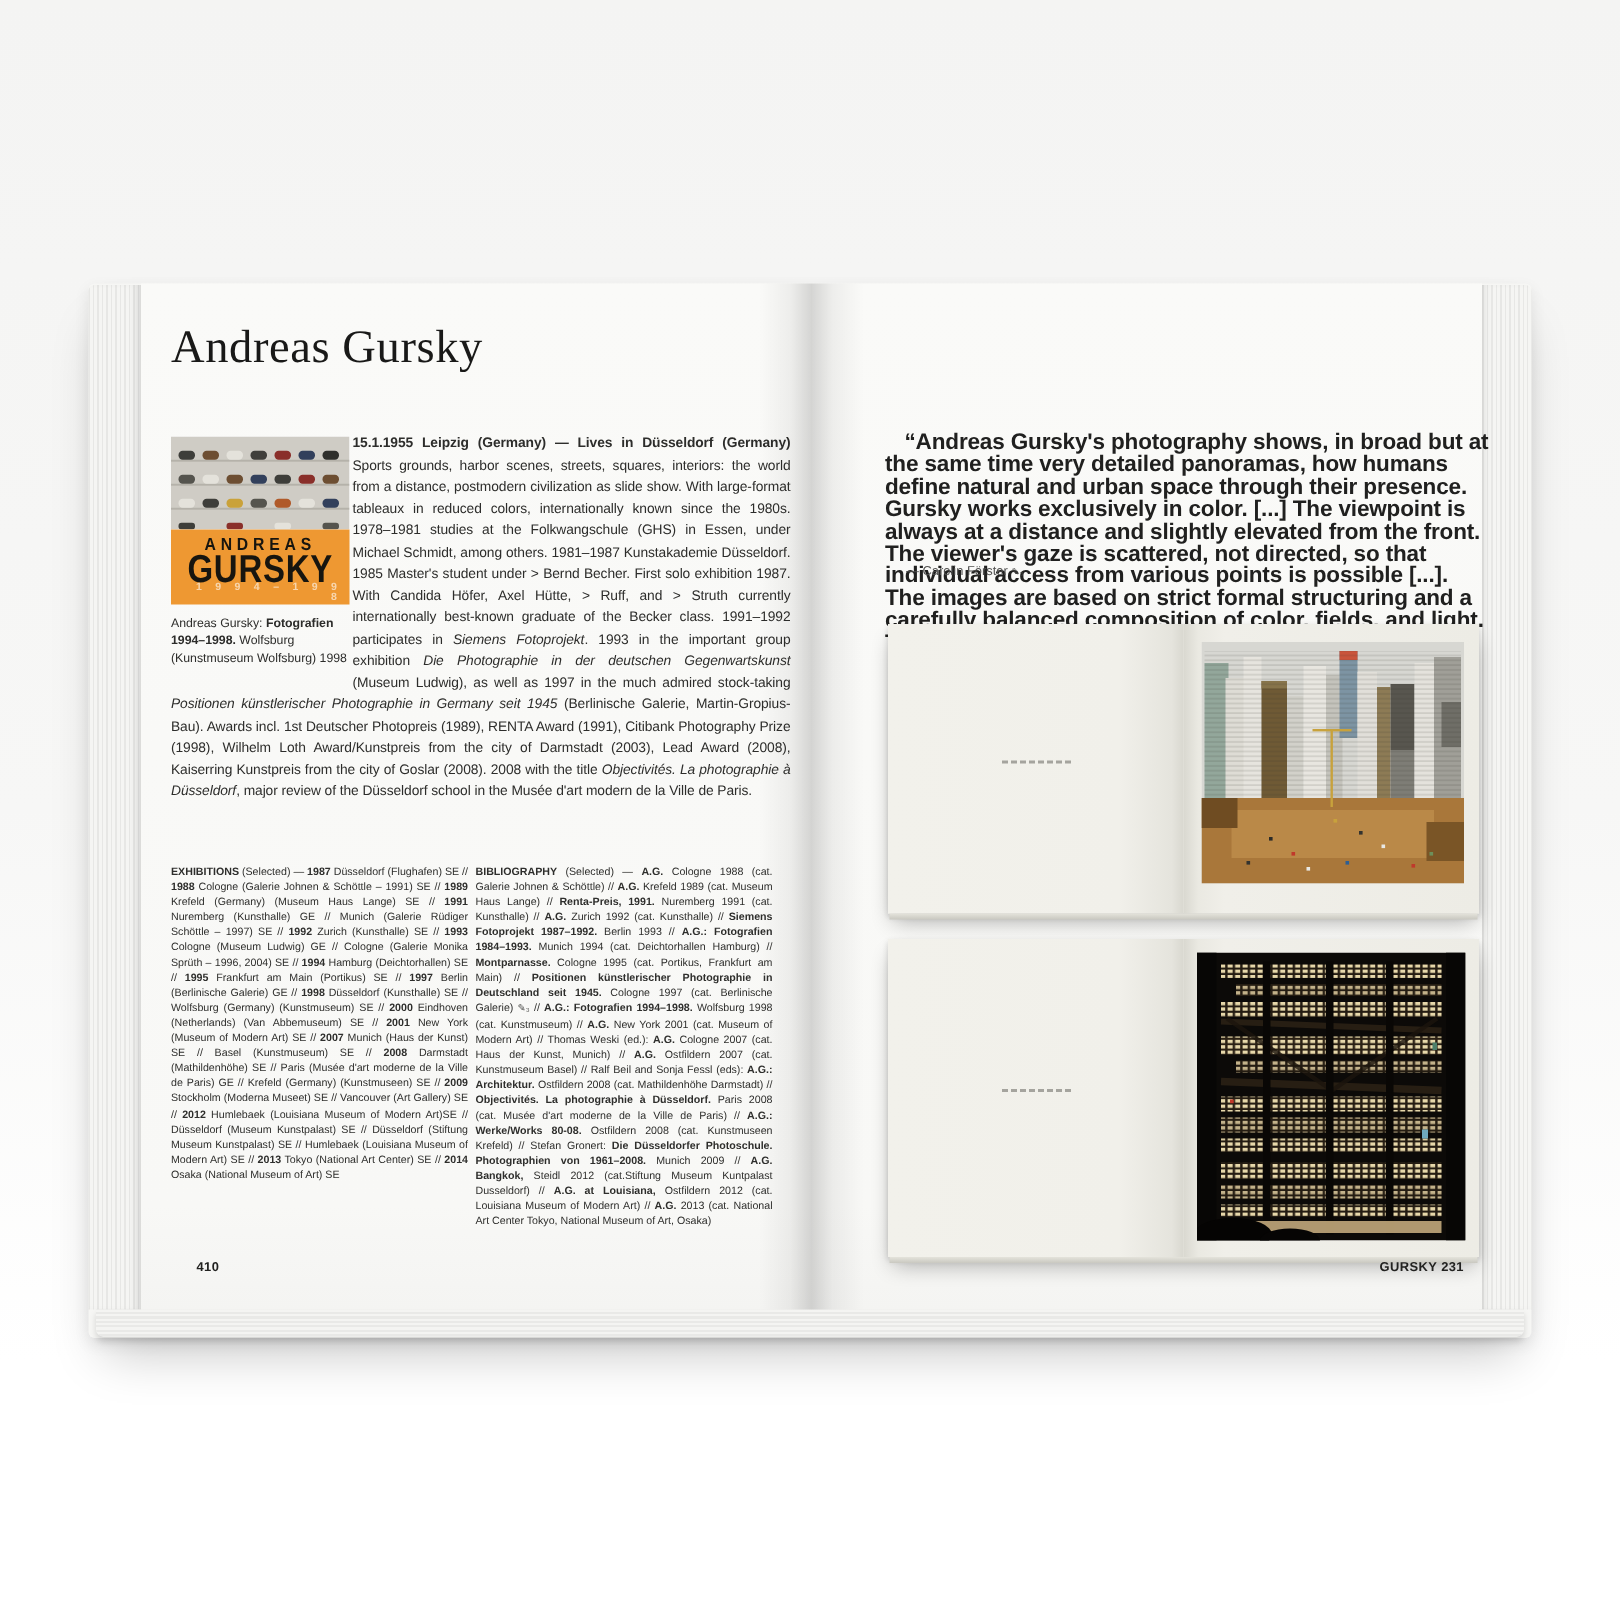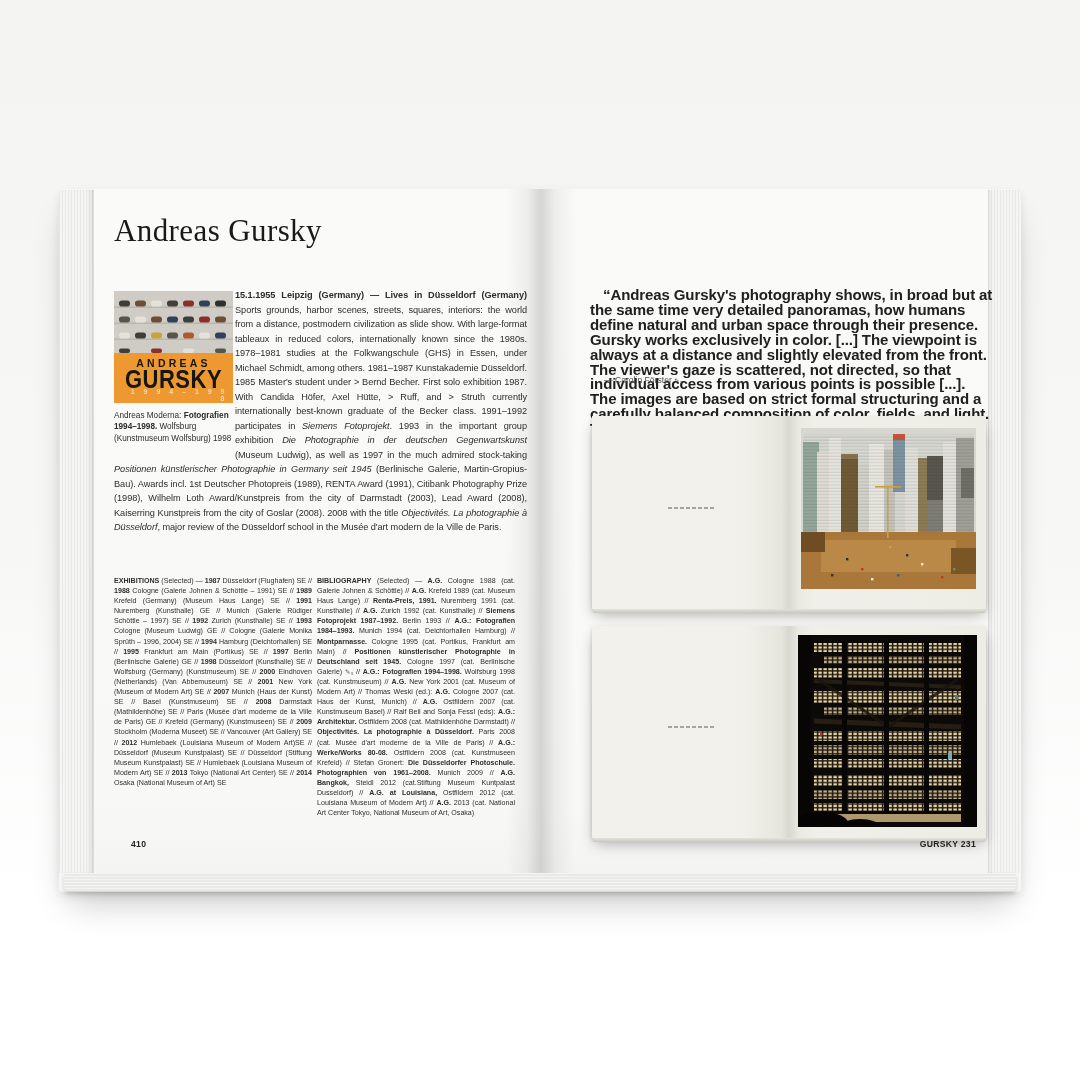--- a/index.html
+++ b/index.html
@@ -112,21 +112,21 @@
               <rect x="37" y="57.5" width="11" height="4.5" rx="2" fill="#8a2f2a"></rect>
               <rect x="69" y="57.5" width="11" height="4.5" rx="2" fill="#e4e2db"></rect>
               <rect x="101" y="57.5" width="11" height="4.5" rx="2" fill="#55544e"></rect>
             </svg>
           </div>
           <div class="cover-orange">
             <div class="cov-artist">ANDREAS</div>
             <div class="cov-name">GURSKY</div>
             <div class="cov-years">1 9 9 4 – 1 9 9 8</div>
           </div>
-          <figcaption class="cover-cap"><span>Andreas Moderna: </span><span class="b">Fotografien 1994–1998.</span><span> Wolfsburg (Kunstmuseum Wolfsburg) 1998</span></figcaption>
+          <figcaption class="cover-cap"><span>Andreas Gursky: </span><span class="b">Fotografien 1994–1998.</span><span> Wolfsburg (Kunstmuseum Wolfsburg) 1998</span></figcaption>
         </figure>
         <p class="bio"><span class="b">15.1.1955 Leipzig (Germany) — Lives in Düsseldorf (Germany)</span><span> Sports grounds, harbor scenes, streets, squares, interiors: the world from a distance, postmodern civilization as slide show. With large-format tableaux in reduced colors, internationally known since the 1980s. 1978–1981 studies at the Folkwangschule (GHS) in Essen, under Michael Schmidt, among others. 1981–1987 Kunstakademie Düsseldorf. 1985 Master's student under &gt; Bernd Becher. First solo exhibition 1987. With Candida Höfer, Axel Hütte, &gt; Ruff, and &gt; Struth currently internationally best-known graduate of the Becker class. 1991–1992 participates in </span><span class="i">Siemens Fotoprojekt</span><span>. 1993 in the important group exhibition </span><span class="i">Die Photographie in der deutschen Gegenwartskunst</span><span> (Museum Ludwig), as well as 1997 in the much admired stock-taking </span><span class="i">Positionen künstlerischer Photographie in Germany seit 1945</span><span> (Berlinische Galerie, Martin-Gropius-Bau). Awards incl. 1st Deutscher Photopreis (1989), RENTA Award (1991), Citibank Photography Prize (1998), Wilhelm Loth Award/Kunstpreis from the city of Darmstadt (2003), Lead Award (2008), Kaiserring Kunstpreis from the city of Goslar (2008). 2008 with the title </span><span class="i">Objectivités. La photographie à Düsseldorf</span><span>, major review of the Düsseldorf school in the Musée d'art modern de la Ville de Paris.</span></p>
       </div>
 
       <div class="cols">
         <div class="col"><span class="b">EXHIBITIONS</span><span> (Selected) — </span><span class="b">1987</span><span> Düsseldorf (Flughafen) SE // </span><span class="b">1988</span><span> Cologne (Galerie Johnen &amp; Schöttle – 1991) SE // </span><span class="b">1989</span><span> Krefeld (Germany) (Museum Haus Lange) SE // </span><span class="b">1991</span><span> Nuremberg (Kunsthalle) GE // Munich (Galerie Rüdiger Schöttle – 1997) SE // </span><span class="b">1992</span><span> Zurich (Kunsthalle) SE // </span><span class="b">1993</span><span> Cologne (Museum Ludwig) GE // Cologne (Galerie Monika Sprüth – 1996, 2004) SE // </span><span class="b">1994</span><span> Hamburg (Deichtorhallen) SE // </span><span class="b">1995</span><span> Frankfurt am Main (Portikus) SE // </span><span class="b">1997</span><span> Berlin (Berlinische Galerie) GE // </span><span class="b">1998</span><span> Düsseldorf (Kunsthalle) SE // Wolfsburg (Germany) (Kunstmuseum) SE // </span><span class="b">2000</span><span> Eindhoven (Netherlands) (Van Abbemuseum) SE // </span><span class="b">2001</span><span> New York (Museum of Modern Art) SE // </span><span class="b">2007</span><span> Munich (Haus der Kunst) SE // Basel (Kunstmuseum) SE // </span><span class="b">2008</span><span> Darmstadt (Mathildenhöhe) SE // Paris (Musée d'art moderne de la Ville de Paris) GE // Krefeld (Germany) (Kunstmuseen) SE // </span><span class="b">2009</span><span> Stockholm (Moderna Museet) SE // Vancouver (Art Gallery) SE // </span><span class="b">2012</span><span> Humlebaek (Louisiana Museum of Modern Art)SE // Düsseldorf (Museum Kunstpalast) SE // Düsseldorf (Stiftung Museum Kunstpalast) SE // Humlebaek (Louisiana Museum of Modern Art) SE // </span><span class="b">2013</span><span> Tokyo (National Art Center) SE // </span><span class="b">2014</span><span> Osaka (National Museum of Art) SE</span></div>
         <div class="col"><span class="b">BIBLIOGRAPHY</span><span> (Selected) — </span><span class="b">A.G.</span><span> Cologne 1988 (cat. Galerie Johnen &amp; Schöttle) // </span><span class="b">A.G.</span><span> Krefeld 1989 (cat. Museum Haus Lange) // </span><span class="b">Renta-Preis, 1991.</span><span> Nuremberg 1991 (cat. Kunsthalle) // </span><span class="b">A.G.</span><span> Zurich 1992 (cat. Kunsthalle) // </span><span class="b">Siemens Fotoprojekt 1987–1992.</span><span> Berlin 1993 // </span><span class="b">A.G.: Fotografien 1984–1993.</span><span> Munich 1994 (cat. Deichtorhallen Hamburg) // </span><span class="b">Montparnasse.</span><span> Cologne 1995 (cat. Portikus, Frankfurt am Main) // </span><span class="b">Positionen künstlerischer Photographie in Deutschland seit 1945.</span><span> Cologne 1997 (cat. Berlinische Galerie) </span><span class="refmark">✎₃</span><span> // </span><span class="b">A.G.: Fotografien 1994–1998.</span><span> Wolfsburg 1998 (cat. Kunstmuseum) // </span><span class="b">A.G.</span><span> New York 2001 (cat. Museum of Modern Art) // Thomas Weski (ed.): </span><span class="b">A.G.</span><span> Cologne 2007 (cat. Haus der Kunst, Munich) // </span><span class="b">A.G.</span><span> Ostfildern 2007 (cat. Kunstmuseum Basel) // Ralf Beil and Sonja Fessl (eds): </span><span class="b">A.G.: Architektur.</span><span> Ostfildern 2008 (cat. Mathildenhöhe Darmstadt) // </span><span class="b">Objectivités. La photographie à Düsseldorf.</span><span> Paris 2008 (cat. Musée d'art moderne de la Ville de Paris) // </span><span class="b">A.G.: Werke/Works 80-08.</span><span> Ostfildern 2008 (cat. Kunstmuseen Krefeld) // Stefan Gronert: </span><span class="b">Die Düsseldorfer Photoschule. Photographien von 1961–2008.</span><span> Munich 2009 // </span><span class="b">A.G. Bangkok,</span><span> Steidl 2012 (cat.Stiftung Museum Kuntpalast Dusseldorf) // </span><span class="b">A.G. at Louisiana,</span><span> Ostfildern 2012 (cat. Louisiana Museum of Modern Art) // </span><span class="b">A.G.</span><span> 2013 (cat. National Art Center Tokyo, National Museum of Art, Osaka)</span></div>
       </div>
 
       <div class="pageno pageno-left">410</div>

